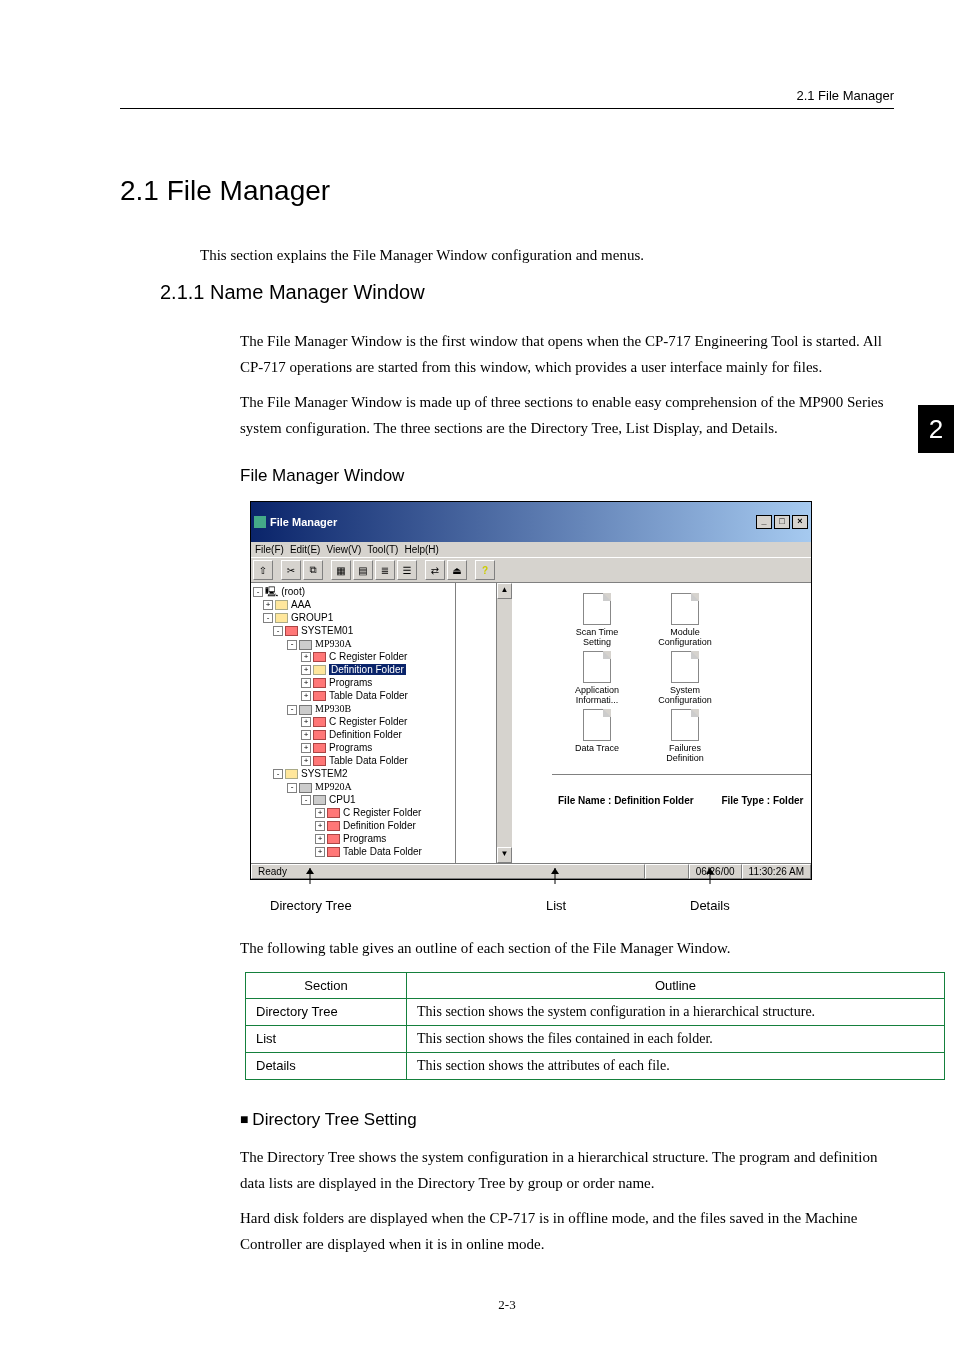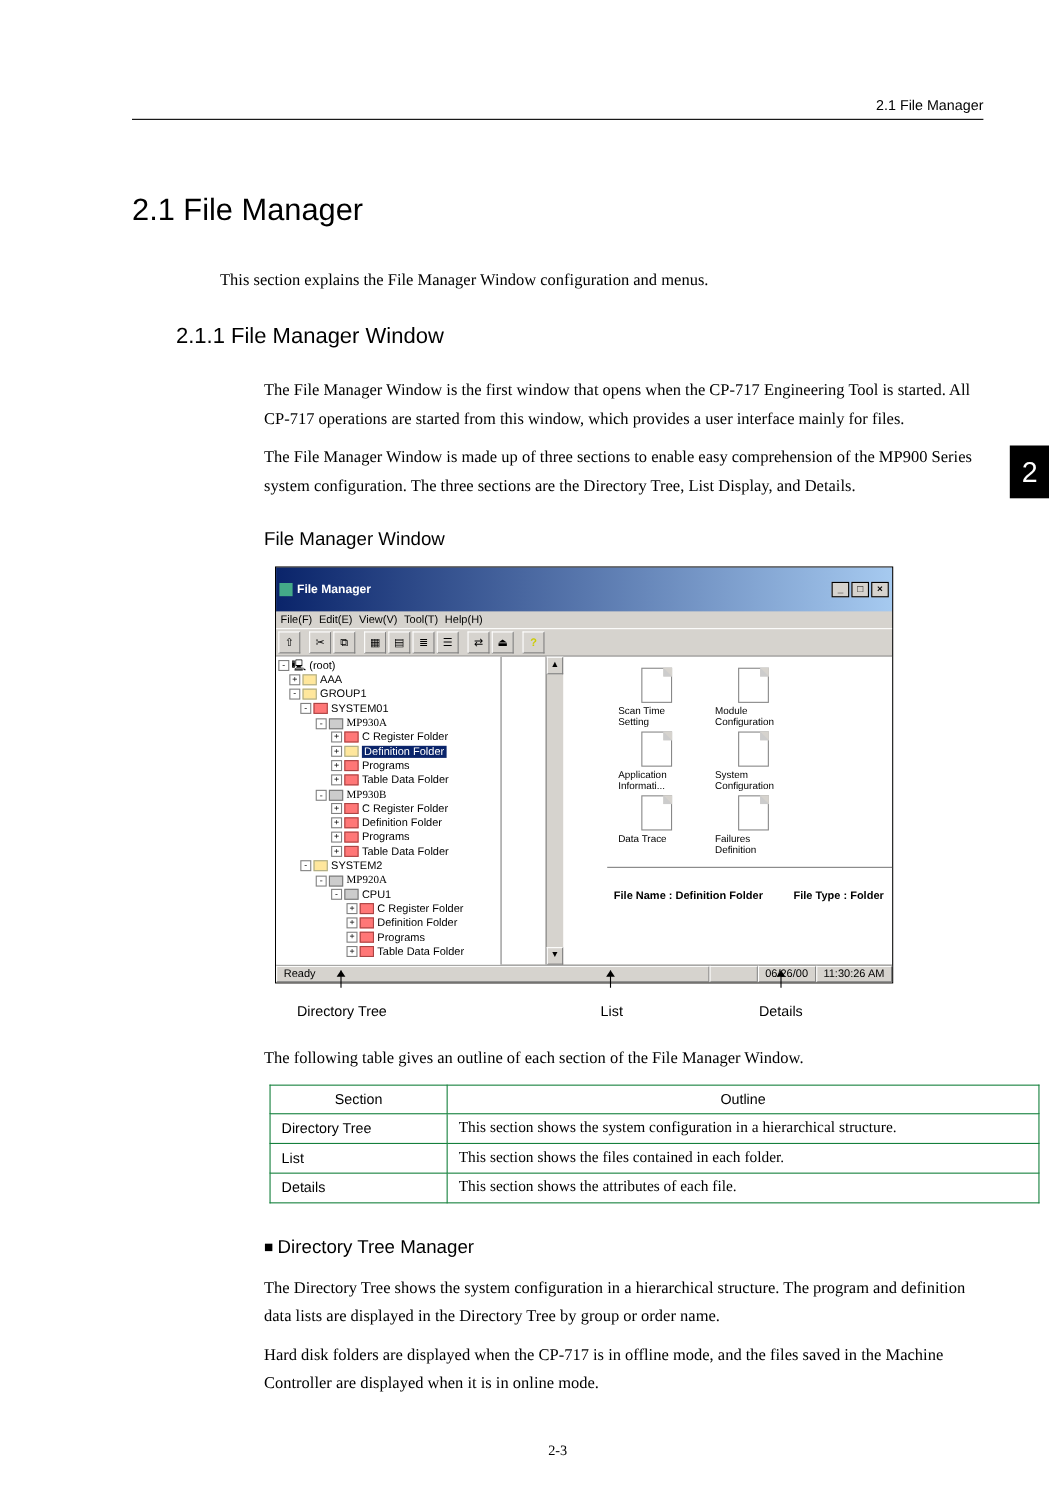--- a/index.html
+++ b/index.html
@@ -51,21 +51,21 @@
   }
   h1.section {
     font-family: Arial, Helvetica, sans-serif;
     font-weight: normal;
     font-size: 28px;
     margin: 0 0 40px 0;
   }
   .intro {
     font-size: 15px;
     margin-left: 80px;
-    margin-bottom: 31px;
+    margin-bottom: 17px;
   }
   h2.subsection {
     font-family: Arial, Helvetica, sans-serif;
     font-weight: normal;
     font-size: 20px;
     margin: 0 0 25px 40px;
   }
   .body-text {
     font-size: 15px;
     line-height: 1.7;
@@ -180,20 +180,21 @@
   .list-pane {
     flex: 1;
     padding: 10px 10px;
     display: flex;
     flex-wrap: wrap;
     align-content: flex-start;
     gap: 4px 18px;
   }
   .file-ico {
     width: 70px;
+    text-align: center;
     font-size: 9px;
     line-height: 10px;
   }
   .file-ico .pg {
     width: 26px; height: 30px; margin: 0 auto 2px;
     border: 1px solid #888; background: #fff;
     position: relative;
   }
   .file-ico .pg::before {
     content: ""; position: absolute; right: -1px; top: -1px;
@@ -290,21 +291,21 @@
 <div class="page">
 
 <div class="header-text">2.1  File Manager</div>
 <div class="topline"></div>
 <div class="side-tab">2</div>
 
 <div class="content">
   <h1 class="section">2.1  File Manager</h1>
   <p class="intro">This section explains the File Manager Window configuration and menus.</p>
 
-  <h2 class="subsection">2.1.1  File Manager Window</h2>
+  <h2 class="subsection">2.1.1  Name Manager Window</h2>
 
   <div class="body-text">
     <p>The File Manager Window is the first window that opens when the CP-717 Engineering Tool is started. All CP-717 operations are started from this window, which provides a user interface mainly for files.</p>
     <p>The File Manager Window is made up of three sections to enable easy comprehension of the MP900 Series system configuration. The three sections are the Directory Tree, List Display, and Details.</p>
   </div>
 
   <h3 class="subhead">File Manager Window</h3>
 
   <div class="shot-wrap">
     <div class="window">
@@ -445,21 +446,21 @@
       <td>List</td>
       <td class="desc">This section shows the files contained in each folder.</td>
     </tr>
     <tr>
       <td>Details</td>
       <td class="desc">This section shows the attributes of each file.</td>
     </tr>
   </tbody>
       </table>
 
-  <div class="bullet-head">Directory Tree Manager</div>
+  <div class="bullet-head">Directory Tree Setting</div>
 
   <div class="body-text">
     <p>The Directory Tree shows the system configuration in a hierarchical structure. The program and definition data lists are displayed in the Directory Tree by group or order name.</p>
     <p>Hard disk folders are displayed when the CP-717 is in offline mode, and the files saved in the Machine Controller are displayed when it is in online mode.</p>
   </div>
 
   <div class="footer-page">2-3</div>
 </div>
 
 </div>

